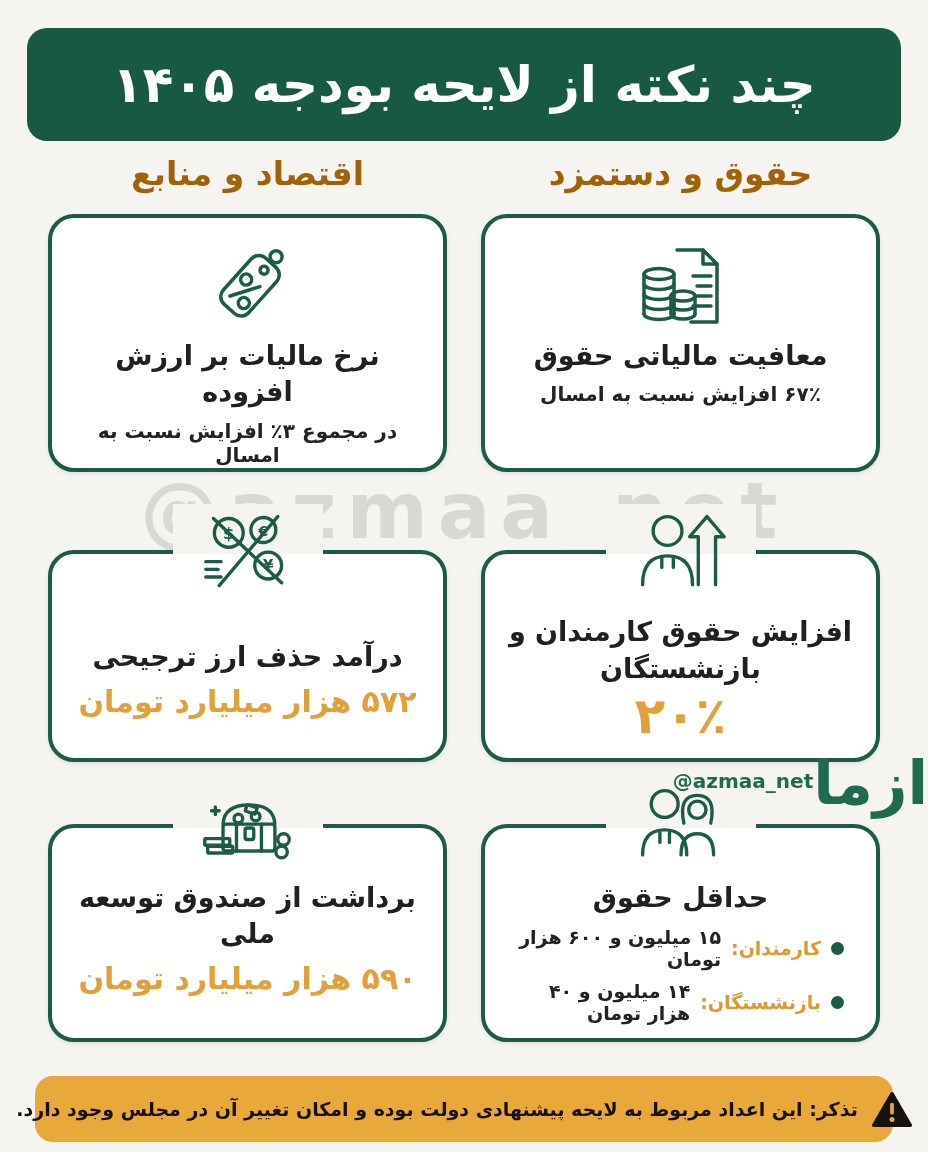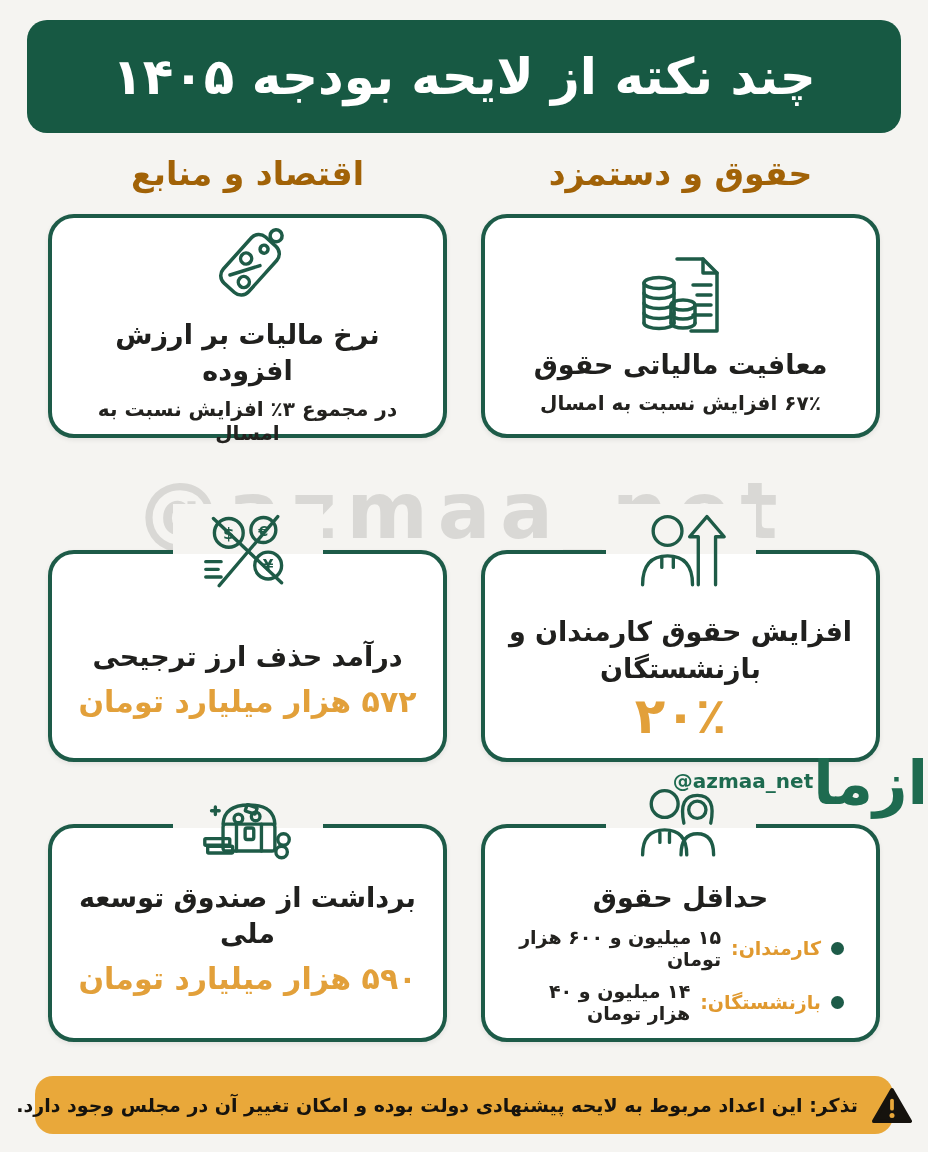--- a/index.html
+++ b/index.html
@@ -5,21 +5,21 @@
   * { margin:0; padding:0; box-sizing:border-box; }
   html,body { width:928px; height:1152px; }
   body {
     font-family:"DejaVu Sans", sans-serif;
     background:#f5f4f1;
     direction:rtl;
     position:relative;
     overflow:hidden;
   }
   .banner {
-    position:absolute; left:27px; right:27px; top:20px; height:113px;
+    position:absolute; left:27px; right:27px; top:28px; height:113px;
     background:#175943; border-radius:20px;
     display:flex; align-items:center; justify-content:center;
     color:#ffffff; font-size:50px; font-weight:bold;
   }
   .col-headers {
     position:absolute; top:154px; left:48px; right:48px;
     display:grid; grid-template-columns:1fr 1fr; gap:34px; z-index:2;
   }
   .col-title { text-align:center; color:#a16207; font-size:33px; font-weight:bold; }
   .cards-row {
@@ -29,21 +29,21 @@
   .row1 { top:214px; }
   .row2 { top:550px; }
   .row3 { top:824px; }
   .card {
     position:relative; background:#ffffff;
     border:4px solid #1d5b48; border-radius:26px;
     box-shadow:0 2px 5px rgba(0,0,0,0.08);
     display:flex; flex-direction:column; align-items:center;
     text-align:center; padding:10px 20px;
   }
-  .row1 .card { height:224px; justify-content:center; }
+  .row1 .card { height:258px; justify-content:flex-start; }
   .row2 .card { height:212px; padding-top:56px; justify-content:center; }
   .row3 .card { height:218px; padding-top:52px; }
   .inline-icon { margin-top:10px; height:100px; display:flex; align-items:center; justify-content:center; }
   .float-icon {
     position:absolute; top:-50px; right:50%; transform:translateX(50%);
     width:150px; height:100px;
     display:flex; align-items:center; justify-content:center;
     background:linear-gradient(180deg,#f5f4f1 0 50%, #ffffff 50% 100%);
     z-index:3;
   }
@@ -63,21 +63,21 @@
     font-size:78px; font-weight:bold; letter-spacing:10px;
     color:#d9d8d5;
   }
   .logo {
     position:absolute; top:750px; left:0; right:0; z-index:4;
     display:flex; flex-direction:row; align-items:center;
   }
   .logo-wordmark { font-size:60px; font-weight:bold; color:#1e6b50; line-height:1.1; }
   .logo-handle { direction:ltr; font-size:20px; font-weight:bold; color:#1e6b50; margin-top:-4px; }
   .footer-banner {
-    position:absolute; left:35px; right:35px; top:1076px; height:58px;
+    position:absolute; left:35px; right:35px; top:1076px; height:66px;
     background:#e9a83a; border-radius:18px; z-index:2;
     display:flex; align-items:center; justify-content:center; gap:14px;
     color:#16130e; font-size:19px; font-weight:bold; white-space:nowrap;
   }
   .icon-svg { stroke:#1e5b47; fill:none; stroke-width:3.5; stroke-linecap:round; stroke-linejoin:round; }
   .icon-svg text { fill:#1e5b47; stroke:none; font-weight:bold; font-family:"DejaVu Sans",sans-serif; }
 </style>
 </head>
 <body>
 

